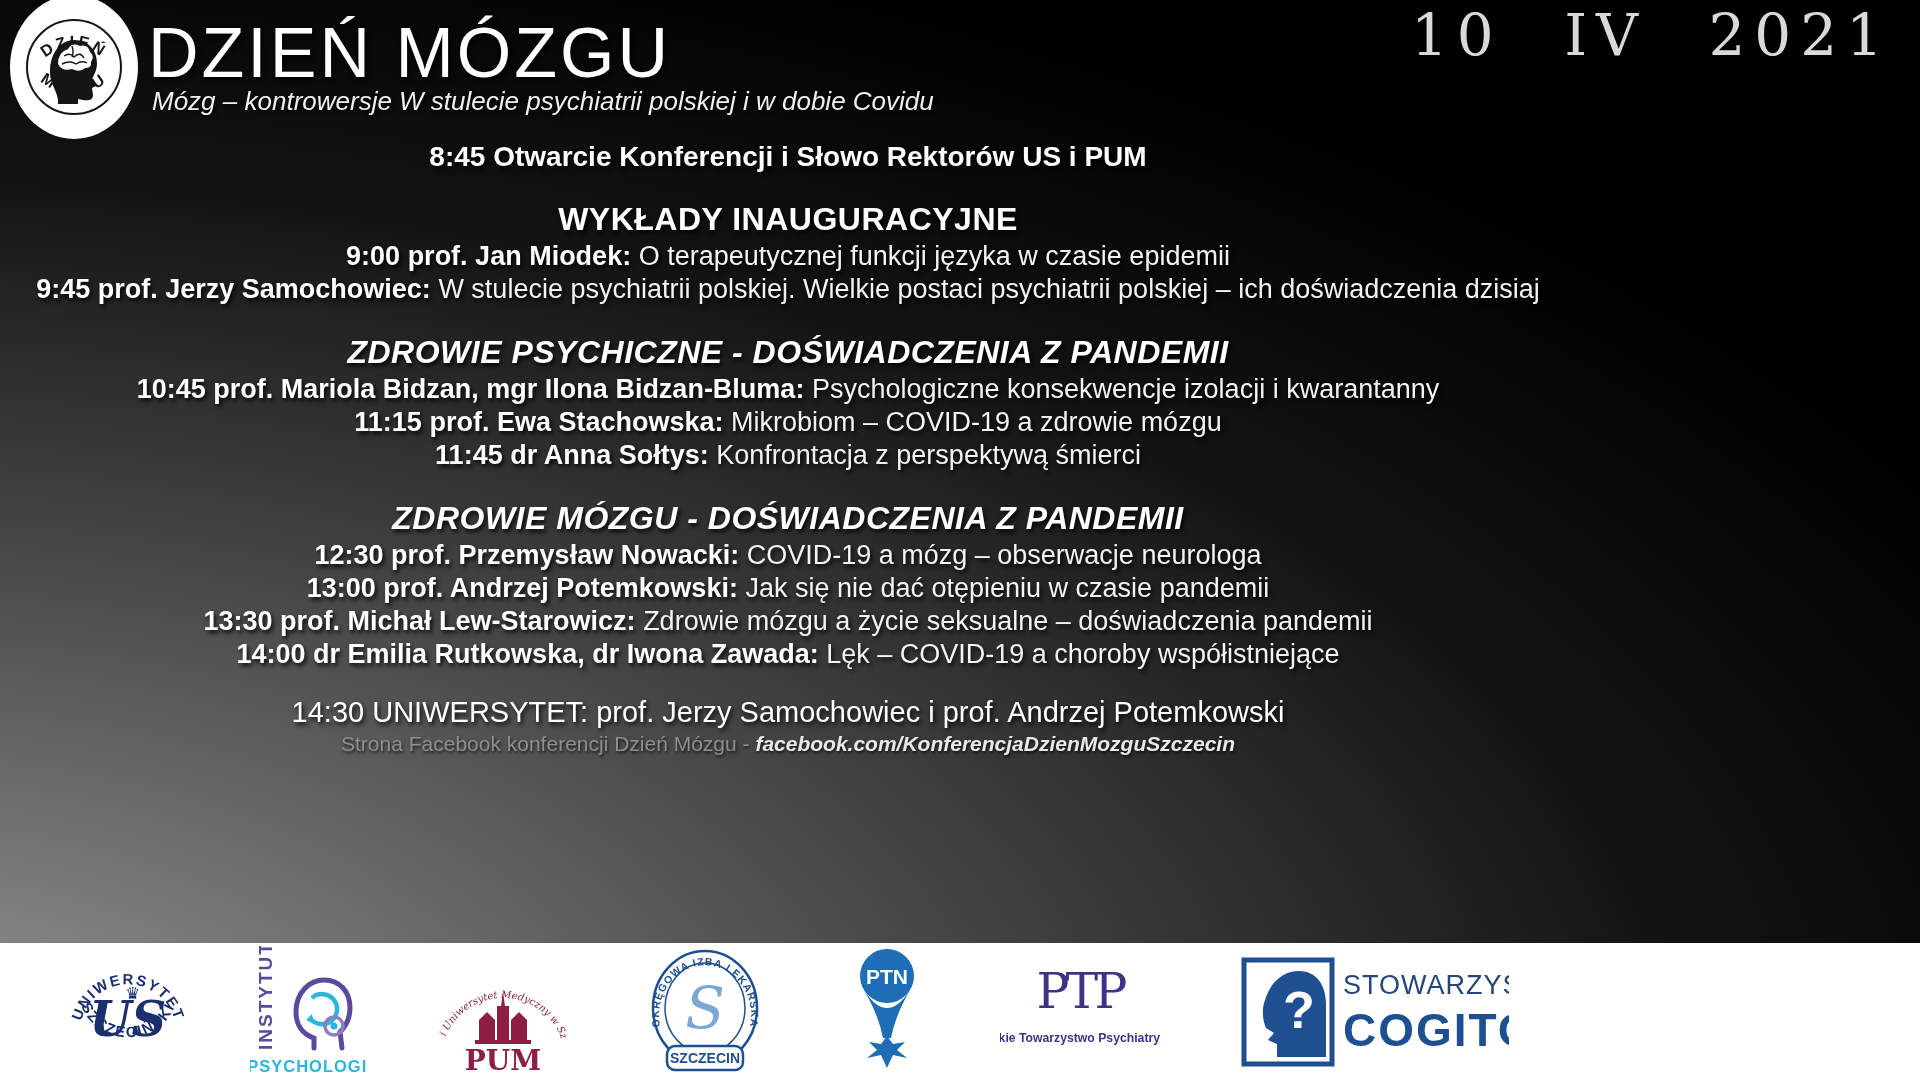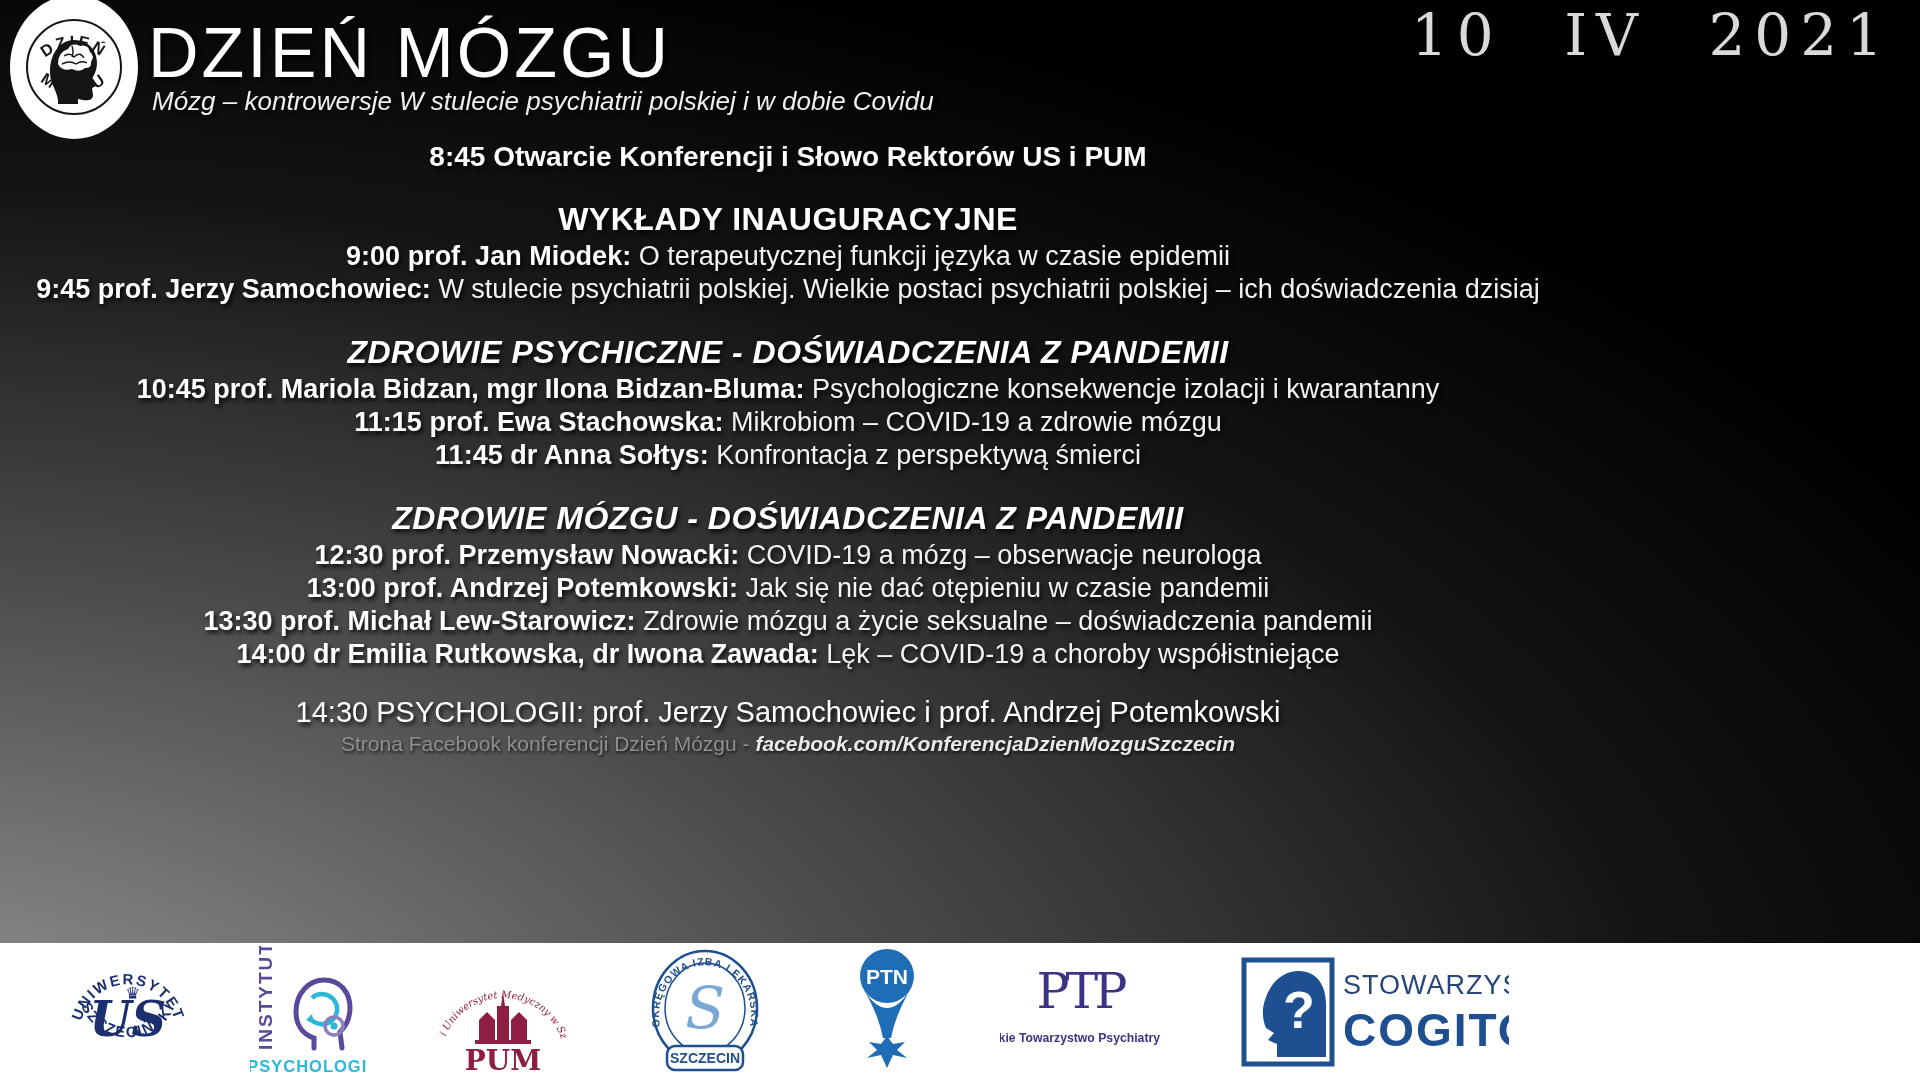--- a/index.html
+++ b/index.html
@@ -135,21 +135,21 @@
     </div>
     <div class="sched-line">
       <span class="b">14:00</span>
       <span class="b">dr Emilia Rutkowska, dr Iwona Zawada:</span>
       <span>Lęk – COVID-19 a choroby współistniejące</span>
     </div>
   </div>
 
   <div class="sect summary">
     <span class="b">14:30</span>
-    <span class="b">PSYCHOLOGII:</span>
+    <span class="b">UNIWERSYTET:</span>
     <span>prof. Jerzy Samochowiec i prof. Andrzej Potemkowski</span>
   </div>
 
   <div class="fb-line">
     <span>Strona Facebook konferencji Dzień Mózgu -</span>
     <span class="lnk">facebook.com/KonferencjaDzienMozguSzczecin</span>
   </div>
 </div>
 
 <div class="footer">

